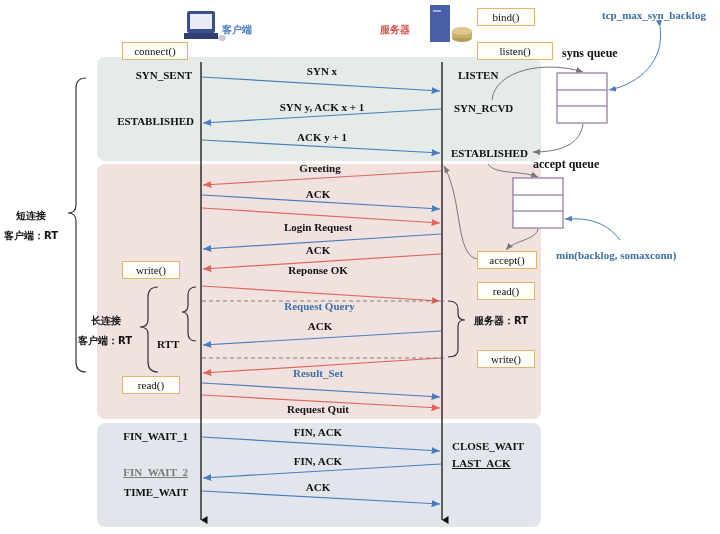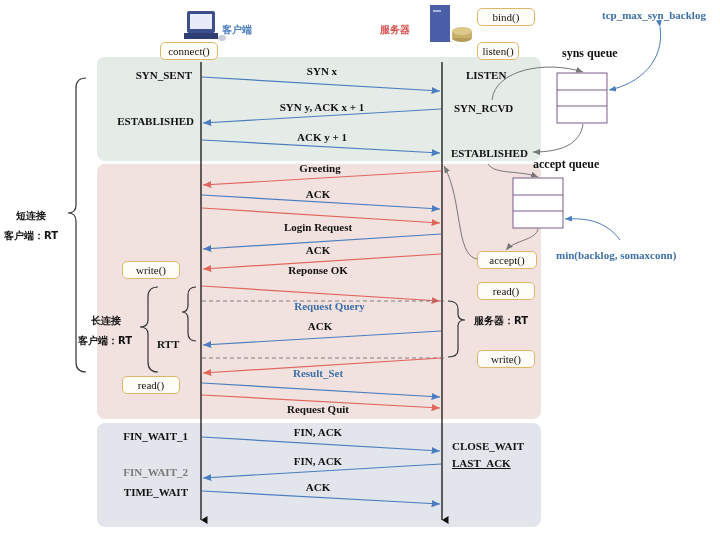--- a/index.html
+++ b/index.html
@@ -6,23 +6,23 @@
   body { width:720px; height:534px; position:relative; overflow:hidden;
          font-family:"Liberation Serif","DejaVu Serif",serif; }
   .zone { position:absolute; border-radius:8px; }
   .z-handshake { left:97px; top:57px; width:444px; height:104px; background:#e5ece8; }
   .z-data { left:97px; top:164px; width:444px; height:255px; background:#f1e2e0; }
   .z-close { left:97px; top:423px; width:444px; height:104px; background:#e2e6ec; }
   .lbl { position:absolute; font-size:11px; font-weight:bold; color:#111; white-space:nowrap; }
   .lbl.c { transform:translateX(-50%); }
   .lbl.r { transform:translateX(-100%); }
   .blue-text { color:#3d6fa8; }
-  .grey-text { color:#7a7a7a; }
+  .grey-text { color:#7a7a7a;text-decoration:underline; }
   .red-title { color:#d9534f; font-size:11px; font-weight:bold; }
-  .fnbox { position:absolute; height:18px; border:1.5px solid #e3b56a; border-radius:5px; background:#fffdf7;
+  .fnbox { position:absolute; height:18px; border:1.5px solid #e3b56a; border-radius:0; background:#fffdf7;
            font-size:11px; color:#111; display:flex; align-items:center; justify-content:center; box-sizing:border-box; }
   .cn { font-family:"DejaVu Sans",sans-serif; font-size:10px; font-weight:bold; }
   svg.overlay { position:absolute; left:0; top:0; }
 </style>
 </head>
 <body>
 
 <div class="zone z-handshake"></div>
 <div class="zone z-data"></div>
 <div class="zone z-close"></div>
@@ -103,50 +103,50 @@
 
   <path d="M86,78 Q76,78 76,88 L76,205 Q76,213 68,213 Q76,213 76,221 L76,362 Q76,372 86,372" fill="none" stroke="#333" stroke-width="1.2"></path>
   <path d="M158,287 Q148,287 148,297 L148,320 Q148,327 140,327 Q148,327 148,334 L148,362 Q148,372 158,372" fill="none" stroke="#333" stroke-width="1.2"></path>
   <path d="M196,287 Q188,287 188,295 L188,305 Q188,312 182,312 Q188,312 188,319 L188,333 Q188,341 196,341" fill="none" stroke="#333" stroke-width="1.2"></path>
   <path d="M448,301 Q458,301 458,309 L458,314 Q458,320 465,320 Q458,320 458,326 L458,350 Q458,357 448,357" fill="none" stroke="#333" stroke-width="1.2"></path>
 </svg>
 
 <div class="lbl red-title cn" style="left:222px;top:23px;color:#4a7dbf;">客户端</div>
 <div class="lbl red-title cn" style="left:380px;top:23px;">服务器</div>
 
-<div class="fnbox" style="left:122px;top:42px;width:58px;margin-left:38px;">connect()</div>
+<div class="fnbox" style="left:122px;top:42px;width:66px;">connect()</div>
 <div class="fnbox" style="left:477px;top:8px;width:58px;">bind()</div>
-<div class="fnbox" style="left:477px;top:42px;width:42px;">listen()</div>
+<div class="fnbox" style="left:477px;top:42px;width:76px;">listen()</div>
 <div class="fnbox" style="left:477px;top:251px;width:60px;">accept()</div>
 <div class="fnbox" style="left:122px;top:261px;width:58px;">write()</div>
 <div class="fnbox" style="left:122px;top:376px;width:58px;">read()</div>
 <div class="fnbox" style="left:477px;top:282px;width:58px;">read()</div>
 <div class="fnbox" style="left:477px;top:350px;width:58px;">write()</div>
 
 <div class="lbl r" style="left:192px;top:69px;text-align:right;">SYN_SENT</div>
 <div class="lbl r" style="left:194px;top:115px;">ESTABLISHED</div>
 <div class="lbl r" style="left:188px;top:430px;">FIN_WAIT_1</div>
 <div class="lbl r grey-text" style="left:188px;top:466px;">FIN_WAIT_2</div>
 <div class="lbl r" style="left:188px;top:486px;">TIME_WAIT</div>
 
-<div class="lbl" style="left:458px;top:69px;margin-left:8px;">LISTEN</div>
+<div class="lbl" style="left:458px;top:69px;">LISTEN</div>
 <div class="lbl" style="left:454px;top:102px;">SYN_RCVD</div>
 <div class="lbl" style="left:451px;top:147px;">ESTABLISHED</div>
 <div class="lbl" style="left:452px;top:440px;">CLOSE_WAIT</div>
 <div class="lbl" style="left:452px;top:457px;text-decoration:underline;">LAST_ACK</div>
 
 <div class="lbl c" style="left:322px;top:65px;">SYN x</div>
 <div class="lbl c" style="left:322px;top:101px;">SYN y, ACK x + 1</div>
 <div class="lbl c" style="left:322px;top:131px;">ACK y + 1</div>
 <div class="lbl c" style="left:320px;top:162px;">Greeting</div>
 <div class="lbl c" style="left:318px;top:188px;">ACK</div>
 <div class="lbl c" style="left:318px;top:221px;">Login Request</div>
 <div class="lbl c" style="left:318px;top:244px;">ACK</div>
 <div class="lbl c" style="left:318px;top:264px;">Reponse OK</div>
-<div class="lbl c blue-text" style="left:318px;top:300px;padding-left:23px;">Request Query</div>
+<div class="lbl c blue-text" style="left:308px;top:300px;padding-left:23px;">Request Query</div>
 <div class="lbl c" style="left:320px;top:320px;">ACK</div>
 <div class="lbl c blue-text" style="left:318px;top:367px;">Result_Set</div>
 <div class="lbl c" style="left:318px;top:403px;">Request Quit</div>
 <div class="lbl c" style="left:318px;top:426px;">FIN, ACK</div>
 <div class="lbl c" style="left:318px;top:455px;">FIN, ACK</div>
 <div class="lbl c" style="left:318px;top:481px;">ACK</div>
 
 <div class="lbl" style="left:562px;top:46px;font-size:12px;">syns queue</div>
 <div class="lbl" style="left:533px;top:157px;font-size:12px;">accept queue</div>
 <div class="lbl blue-text" style="left:602px;top:9px;">tcp_max_syn_backlog</div>

